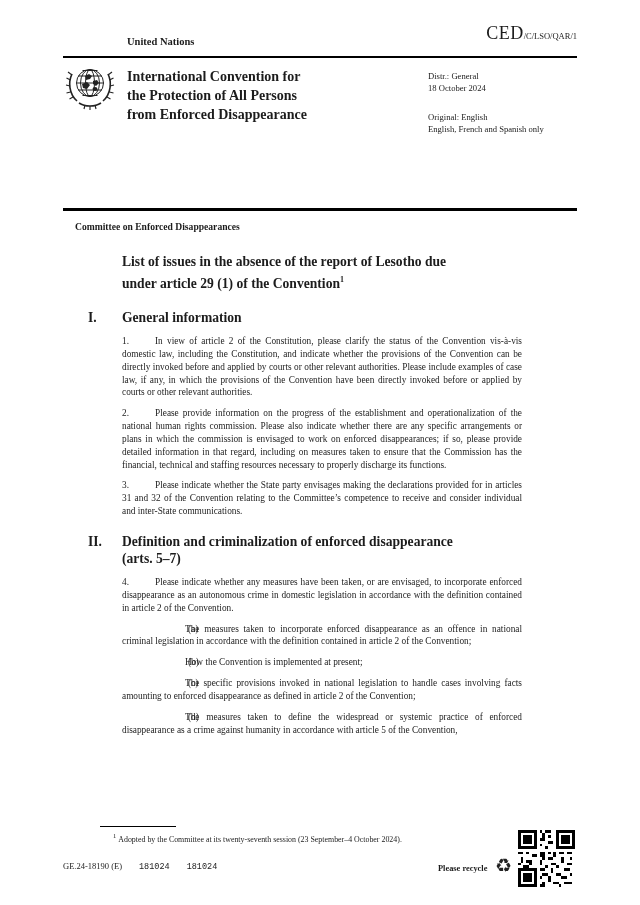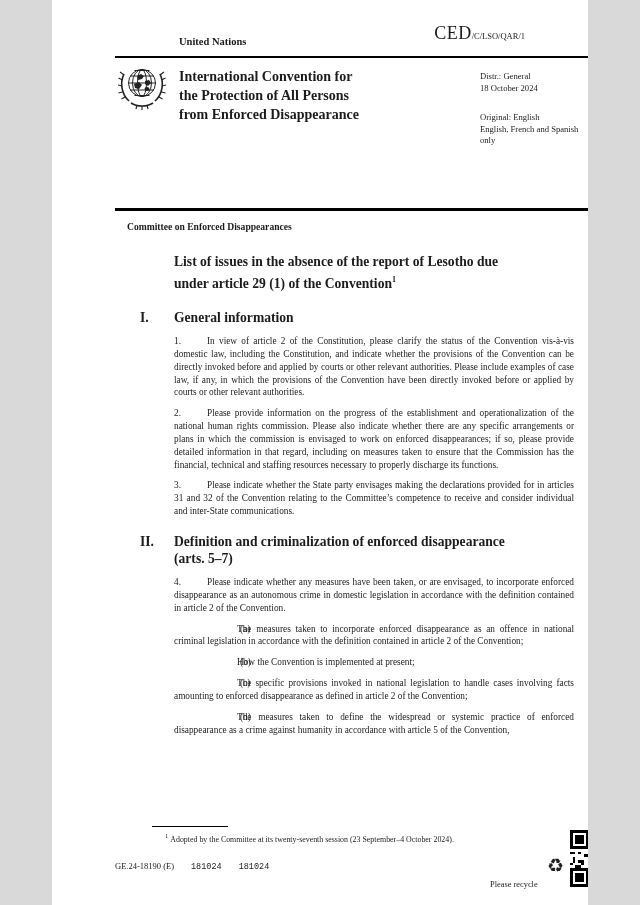--- a/index.html
+++ b/index.html
@@ -1,17 +1,17 @@
 <!DOCTYPE html>
 <html><head>
 <meta charset="utf-8">
 <style>
   html,body{margin:0;padding:0;background:#d9d9d9;}
   .page{
-    position:relative;width:536px;height:905px;background:#ffffff;
+    position:relative;width:640px;height:905px;background:#ffffff;
     font-family:"Liberation Serif","DejaVu Serif",serif;color:#1c1c1c;
     overflow:hidden;margin:0 auto;
   }
   .abs{position:absolute;}
   
   .un-label{left:127px;top:36px;font-size:10.5px;font-weight:bold;}
   .doc-symbol{right:63px;top:23px;text-align:right;}
   .doc-symbol .big{font-size:18px;font-weight:normal;letter-spacing:.5px;}
   .doc-symbol .small{font-size:8.5px;}
   .rule-top{left:63px;width:514px;top:56px;height:2px;background:#000;}
@@ -29,21 +29,21 @@
   .sec-head.second{margin-top:15px;}
   .para{font-size:9.3px;line-height:12.85px;margin:0 0 8px 0;text-align:justify;}
   .pnum{display:inline-block;width:33px;}
   .para.sub{text-indent:33px;}
   .para.sub .pnum{width:30px;}
   
   .footnote-rule{left:100px;top:826px;width:76px;height:1px;background:#000;}
   .footnote{left:100px;top:831px;width:400px;font-size:7.9px;line-height:10px;padding-left:13px;}
   .footer-line{left:63px;top:861px;font-size:8.5px;}
   .footer-line .stamp{margin-left:17px;font-family:Liberation Mono, monospace;}
-  .recycle-label{left:438px;top:864px;font-size:8.4px;font-weight:normal;margin-top:16px;}
+  .recycle-label{left:438px;top:864px;font-size:8.4px;font-weight:bold;}
   .recycle-glyph{left:495px;top:854px;font-size:19px;font-family:"DejaVu Sans",sans-serif;color:#222;}
   .qr{left:518px;top:830px;}
   .emblem{left:65px;top:64px;}
 </style>
 </head>
 <body>
 
 <div class="page">
 
   <div class="abs un-label">United Nations</div>

